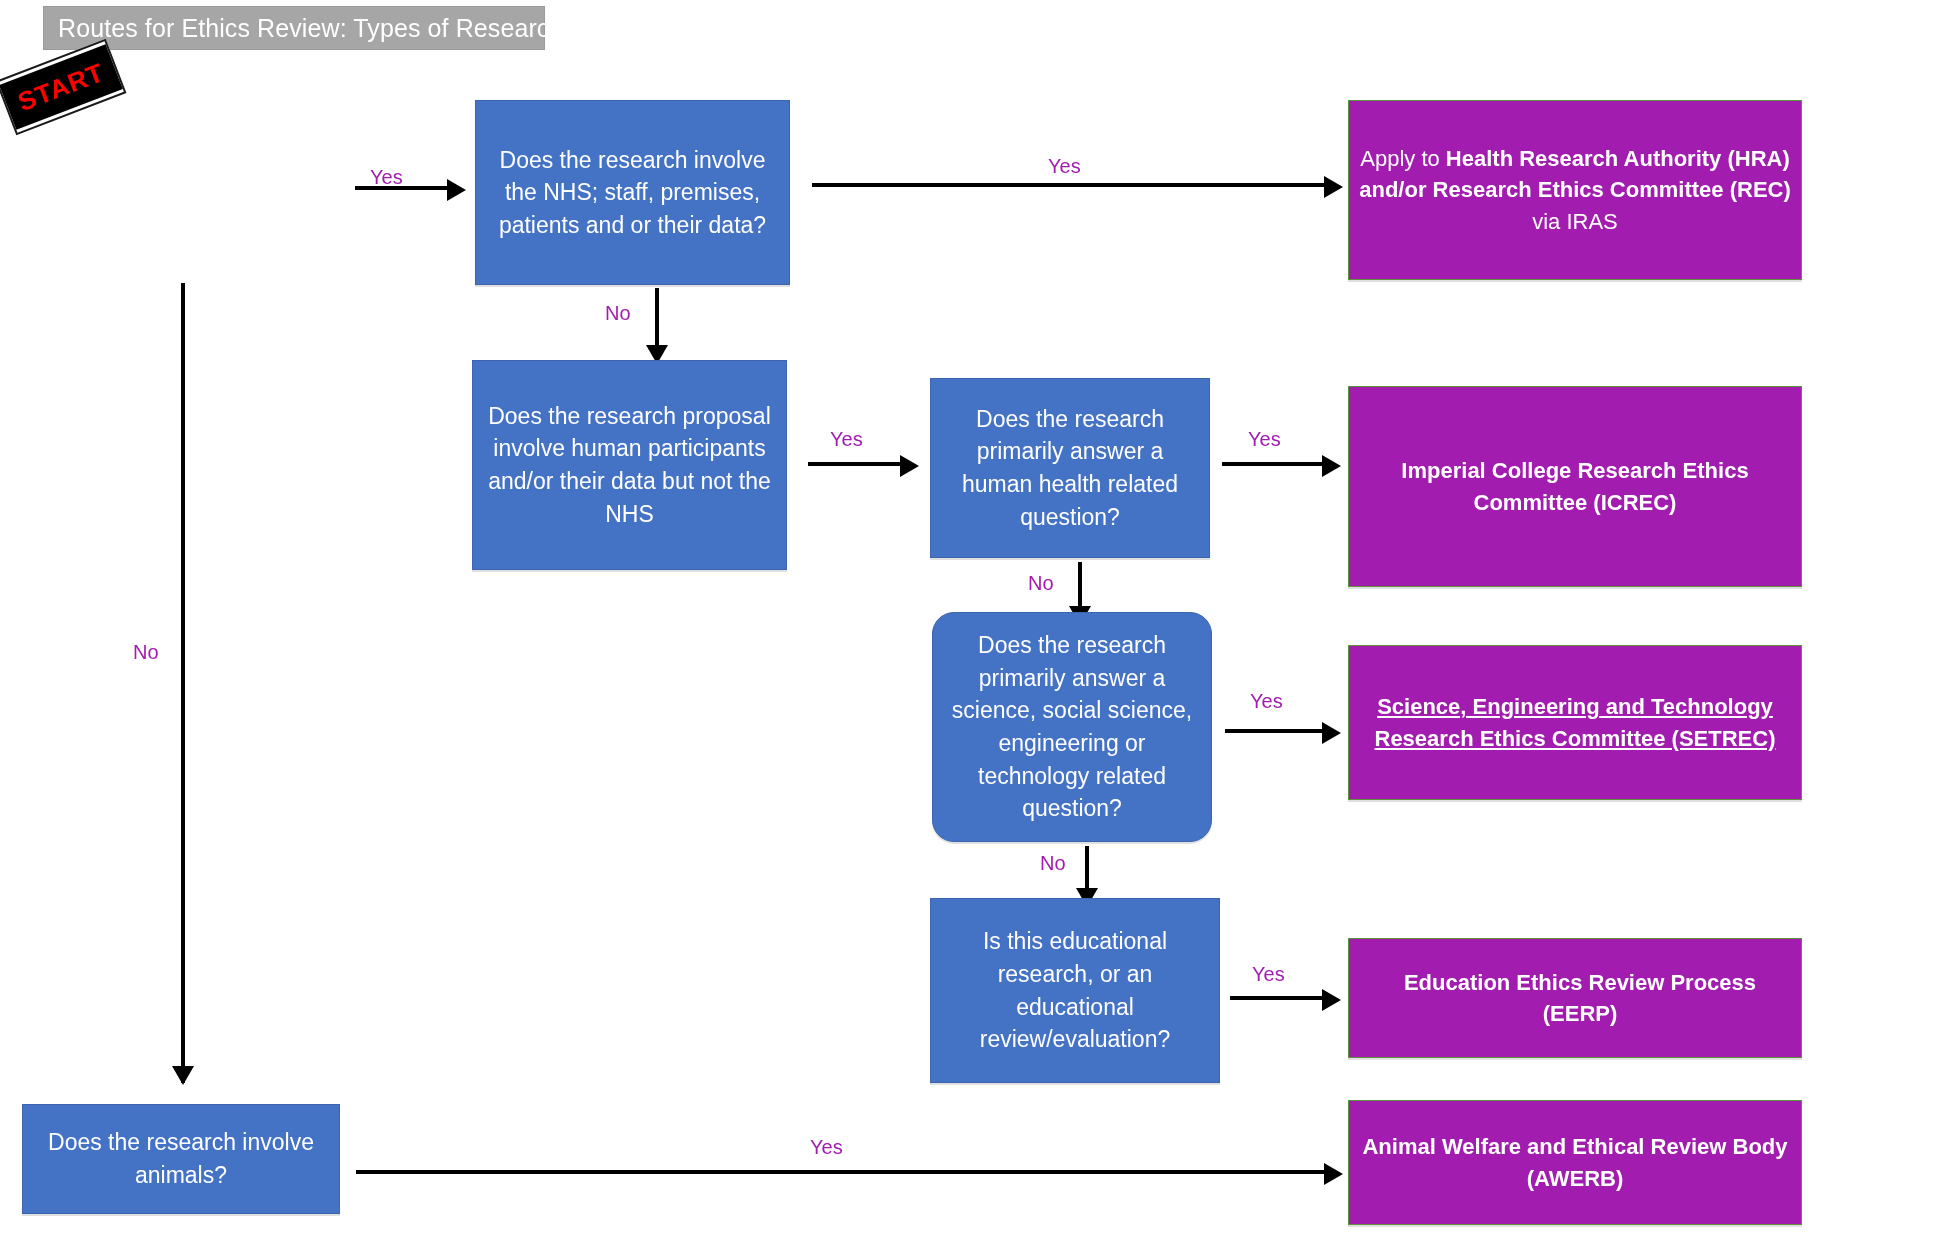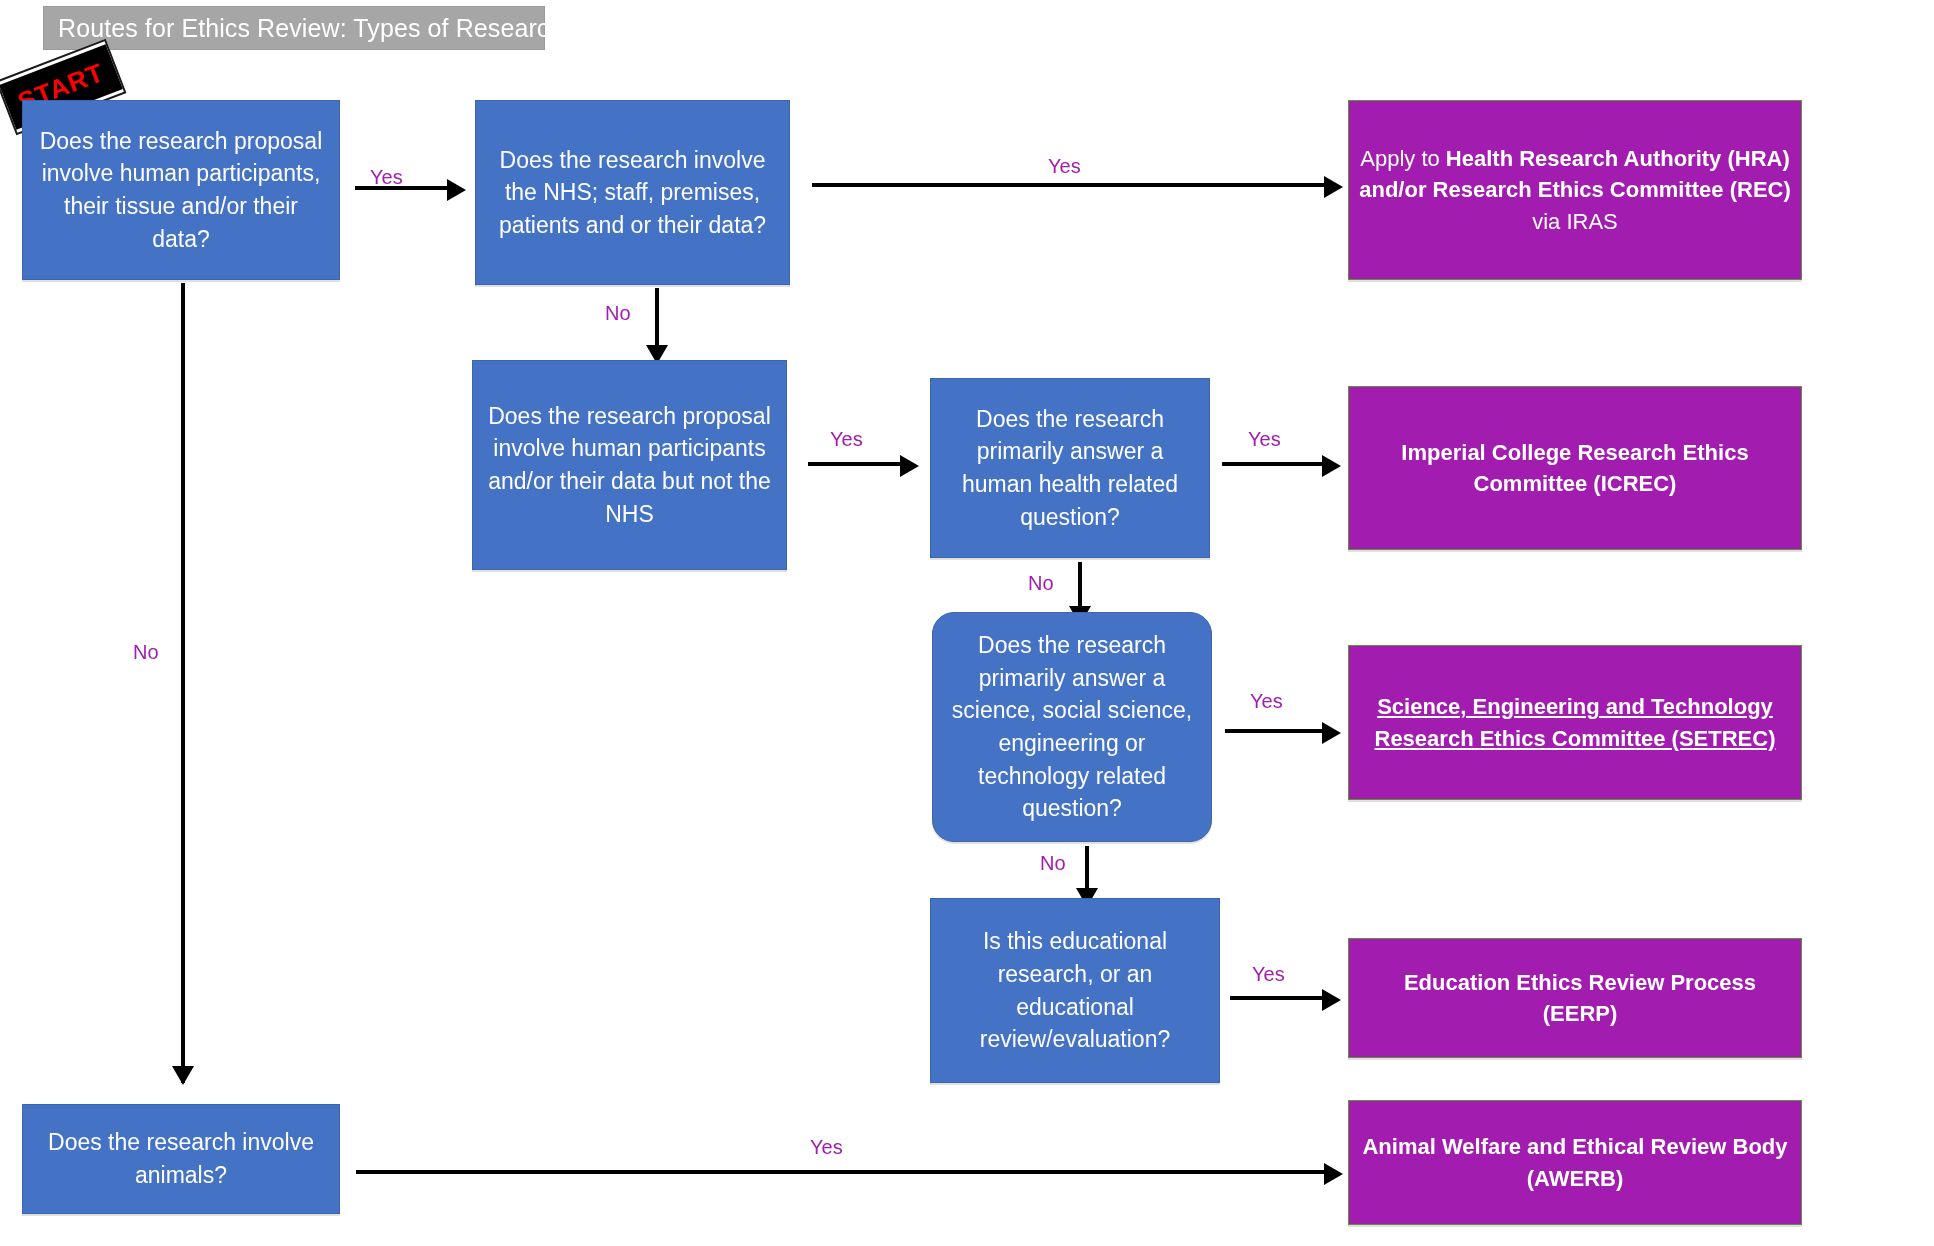--- a/index.html
+++ b/index.html
@@ -141,23 +141,20 @@
   <div class="title-bar">
     <span class="title-text">Routes for Ethics Review: Types of Research</span>
   </div>
 
   <div class="start-badge">
     <div class="band">
       <span>START</span>
     </div>
   </div>
 
-  <div class="node blue" style="left:22px; top:100px; width:318px; height:180px;">
-    <span class="inner">Does the research proposal involve human participants, their tissue and/or their data?</span>
-  </div>
 
   <div class="hline" style="left:355px; top:186px; width:92px;"></div>
   <div class="arrow-right" style="left:447px; top:179px;"></div>
   <div class="edge-label" style="left:370px; top:166px;">Yes</div>
 
   <div class="node blue" style="left:475px; top:100px; width:315px; height:185px;">
     <span class="inner">Does the research involve the NHS; staff, premises, patients and or their data?</span>
   </div>
 
   <div class="hline" style="left:812px; top:183px; width:512px;"></div>
@@ -185,21 +182,21 @@
   <div class="edge-label" style="left:830px; top:428px;">Yes</div>
 
   <div class="node blue" style="left:930px; top:378px; width:280px; height:180px;">
     <span class="inner">Does the research primarily answer a human health related question?</span>
   </div>
 
   <div class="hline" style="left:1222px; top:462px; width:100px;"></div>
   <div class="arrow-right" style="left:1322px; top:455px;"></div>
   <div class="edge-label" style="left:1248px; top:428px;">Yes</div>
 
-  <div class="node green" style="left:1348px; top:386px; width:454px; height:164px;">
+  <div class="node green" style="left:1348px; top:386px; width:454px; height:201px;">
     <span class="inner">Imperial College Research Ethics Committee (ICREC)</span>
   </div>
 
   <div class="vline" style="left:1078px; top:562px; width:4px; height:52px;"></div>
   <div class="arrow-down" style="left:1069px; top:606px;"></div>
   <div class="edge-label" style="left:1028px; top:572px;">No</div>
 
   <div class="node blue" style="left:932px; top:612px; width:280px; height:230px;border-radius:22px;">
     <span class="inner">Does the research primarily answer a science, social science, engineering or technology related question?</span>
   </div>

